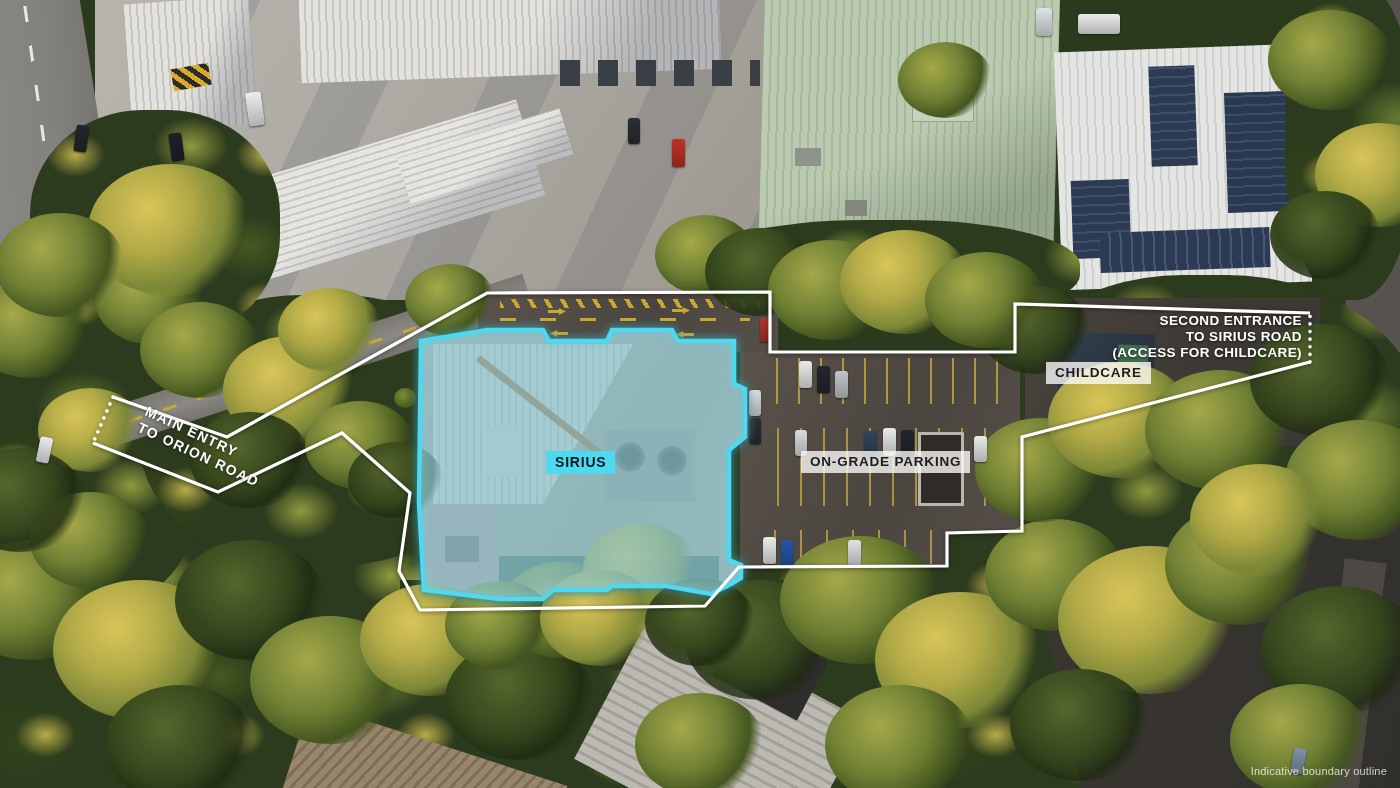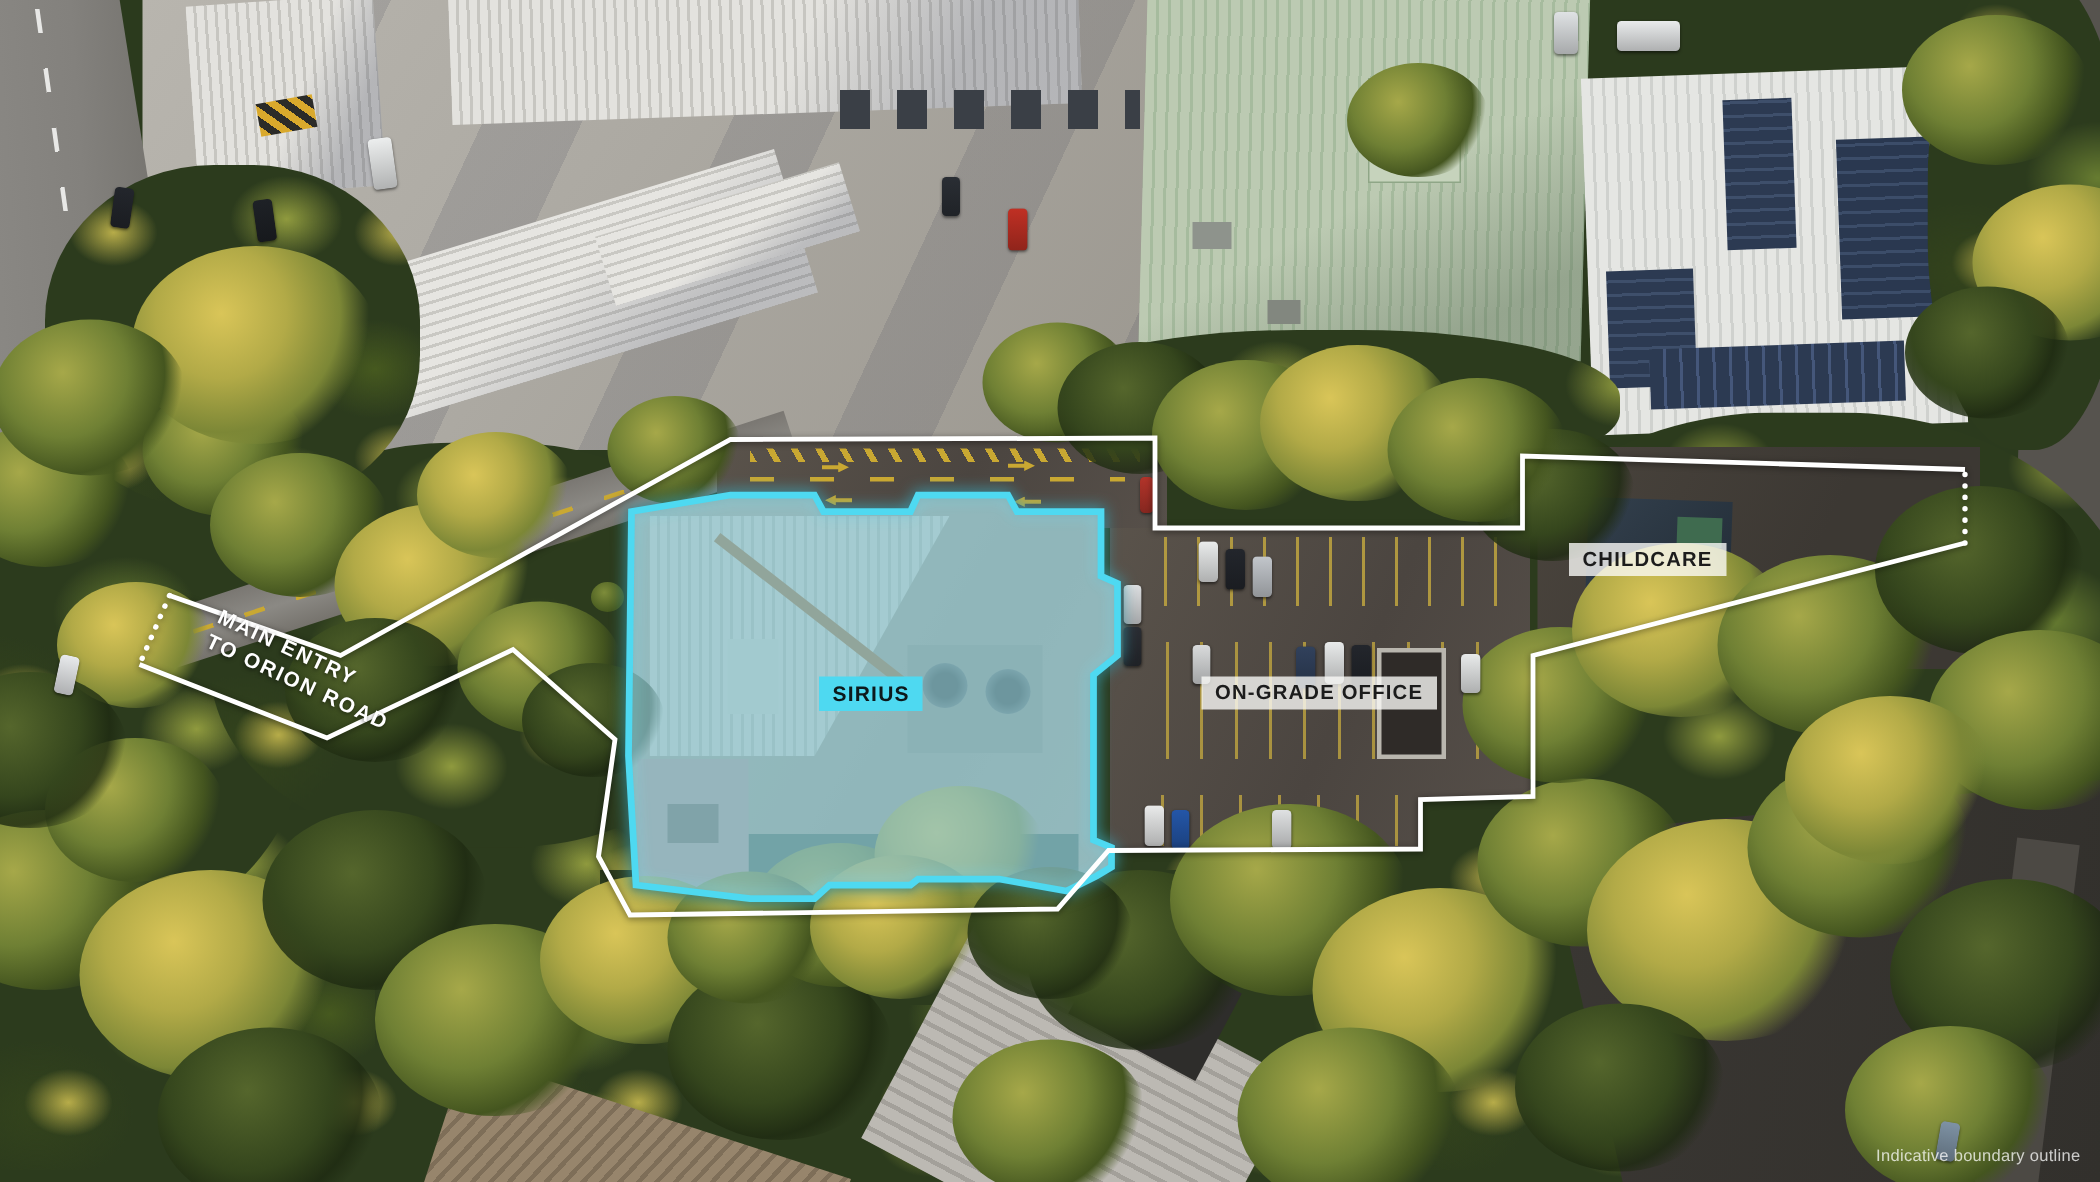--- a/index.html
+++ b/index.html
@@ -214,18 +214,23 @@
     <line x1="113" y1="397" x2="93" y2="443" stroke="#fff" stroke-width="3.6" stroke-dasharray="0.1 7.5" stroke-linecap="round"></line>
     <line x1="1310" y1="362" x2="1310" y2="313" stroke="#fff" stroke-width="3.6" stroke-dasharray="0.1 7.5" stroke-linecap="round"></line>
   </svg>
 
   <div id="main-entry" class="wtext">
     <div style="position:static;">MAIN ENTRY</div>
     <div style="position:static;">TO ORION ROAD</div>
   </div>
 
   <div class="chip cyan" style="left:546px;top:451px;">SIRIUS</div>
-  <div class="chip" style="left:801px;top:451px;">ON-GRADE OFFICE</div>
+  <div class="chip" style="left:801px;top:451px;">ON-GRADE PARKING</div>
   <div class="chip" style="left:1046px;top:362px;">CHILDCARE</div>
 
+  <div id="second-entrance" class="wtext">
+    <div style="position:static;">SECOND ENTRANCE</div>
+    <div style="position:static;">TO SIRIUS ROAD</div>
+    <div style="position:static;">(ACCESS FOR CHILDCARE)</div>
+  </div>
 
   <div id="footnote">Indicative boundary outline</div>
 </div>
 
 </body></html>

